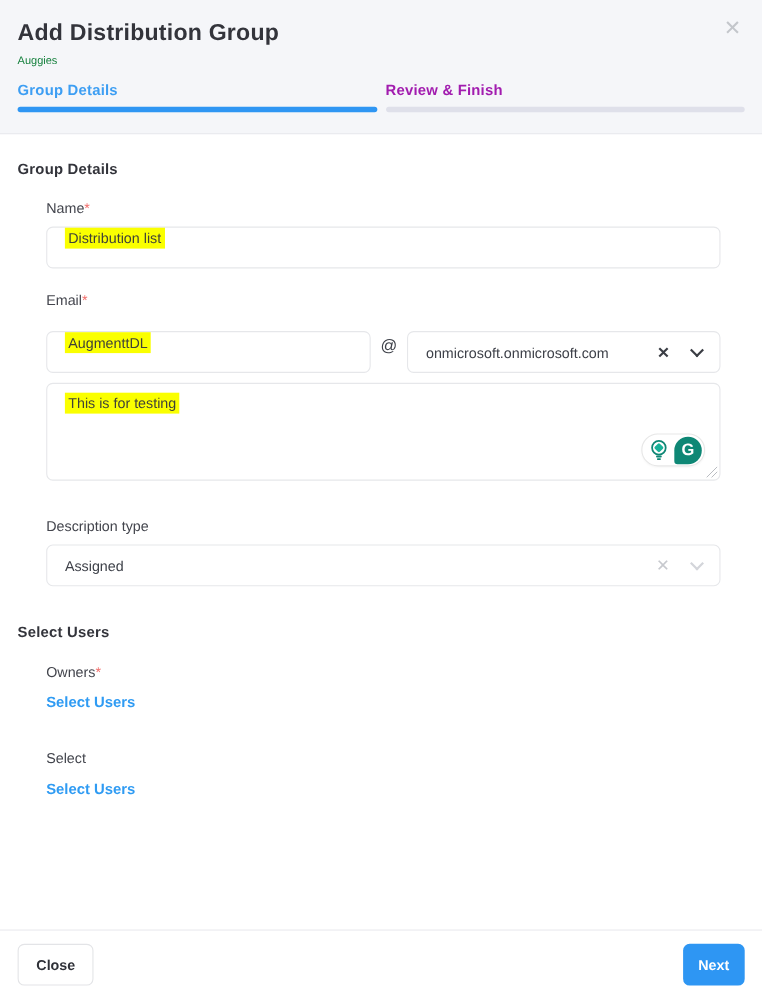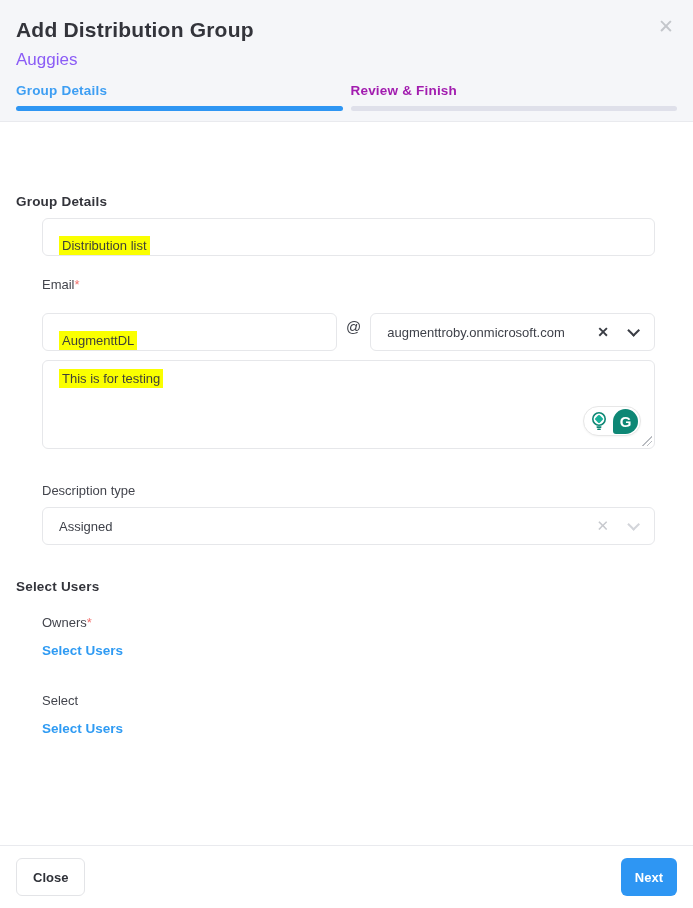--- a/index.html
+++ b/index.html
@@ -5,37 +5,37 @@
   * { margin: 0; padding: 0; box-sizing: border-box; }
   html, body { background: #ffffff; }
   body {
     font-family: "Liberation Sans", sans-serif;
     width: 693px; height: 908px;
     color: #3e4149;
   }
   .modal {
     width: 693px; height: 908px;
     display: flex; flex-direction: column;
-    background: #ffffff; overflow: hidden; gap: 48px;
+    background: #ffffff; overflow: hidden;
   }
 
   
   .modal-header {
     position: relative;
     height: 122px; flex: 0 0 122px;
     background: #f5f6f9;
     border-bottom: 1px solid #e9eaee;
     padding: 18px 16px 0 16px;
   }
   .modal-title {
     font-size: 21px; font-weight: bold; color: #33343b;
     letter-spacing: 0.2px;
   }
   .modal-subtitle {
-    margin-top: 8px; font-size: 17px; color: #8b5cf6;
+    margin-top: 8px; font-size: 10px; color: #15803d;
   }
   .close-btn {
     position: absolute; top: 16px; right: 16px;
     width: 22px; height: 22px;
     font-size: 19px; line-height: 22px; text-align: center;
     color: #c3c6cb; cursor: pointer; user-select: none;
   }
   .tabs {
     display: flex; gap: 8px; margin-top: 13px;
   }
@@ -64,21 +64,21 @@
     font-size: 13px; color: #43454d;
   }
   .required { color: #f2706d; }
   .mt-lg { margin-top: 21px; }
   .mt-xl { margin-top: 34px; }
   .text-box {
     margin-top: 9px;
     border: 1px solid #e6e7ea; border-radius: 6px;
     background: #ffffff;
     height: 38px;
-    display: flex; align-items: flex-end;
+    display: flex; align-items: flex-start;
     padding: 0 16px;
     font-size: 13px; color: #3e4149;
   }
   .hl {
     background: #faff00;
     padding: 2px 3px;
     color: #3f4138;
   }
   .email-row { display: flex; align-items: center; margin-top: 9px; }
   .email-row .text-box { margin-top: 12px; }
@@ -188,34 +188,37 @@
       </div>
     </div>
   </div>
 
   <div class="modal-body">
 
     <div class="section-heading first">Group Details</div>
 
     <div class="fields">
 
+      <div class="field-label mt-lg">
+        <span>Name</span><span class="required">*</span>
+      </div>
       <div class="text-box">
         <span class="hl">Distribution list</span>
       </div>
 
       <div class="field-label mt-lg">
         <span>Email</span><span class="required">*</span>
       </div>
       <div class="email-row">
         <div class="text-box email-local">
           <span class="hl">AugmenttDL</span>
         </div>
         <div class="at-sign">@</div>
         <div class="text-box select-box">
-          <span class="select-value">augmenttroby.onmicrosoft.com</span>
+          <span class="select-value">onmicrosoft.onmicrosoft.com</span>
           <span class="clear-x dark">✕</span>
           <span class="chevron"></span>
         </div>
       </div>
 
       <div class="textarea-box">
         <span class="hl">This is for testing</span>
         <div class="grammarly-widget">
           <svg width="16" height="20" viewBox="0 0 16 20">
             <circle cx="8" cy="8" r="6.2" fill="none" stroke="#0e8775" stroke-width="1.6"></circle>

